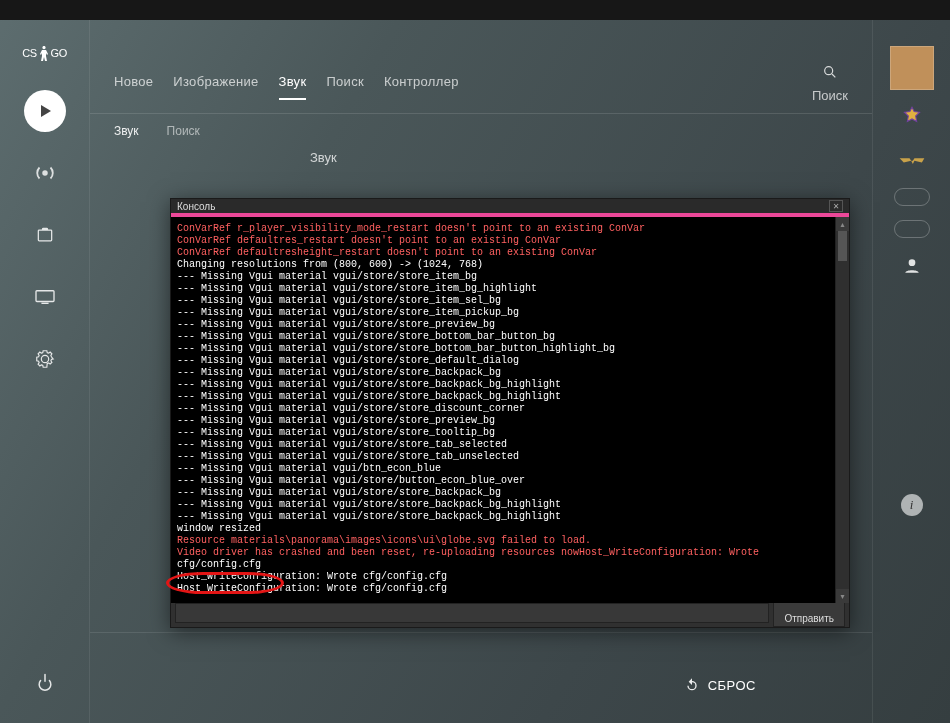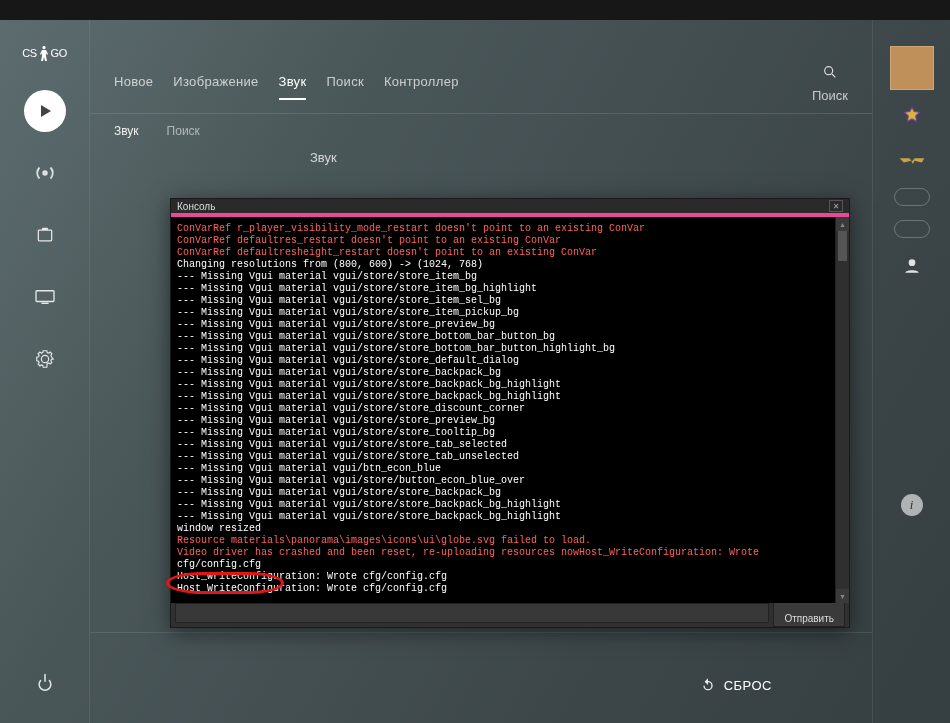--- a/index.html
+++ b/index.html
@@ -44,21 +44,21 @@
   .console-scrollbar { position:absolute; right:0; top:0; bottom:0; width:14px; background:#2f2f2f; border-left:1px solid #222; }
   .console-scroll-track { position:absolute; top:14px; bottom:14px; left:2px; right:2px; }
   .console-scroll-thumb { position:absolute; left:0; right:0; top:0; height:30px; background:#555; }
   .console-scroll-btn { position:absolute; left:0; right:0; height:14px; background:#3a3a3a; display:flex; align-items:center; justify-content:center; color:#888; font-size:8px; cursor:pointer;}
   .console-scroll-btn.up{top:0;} .console-scroll-btn.down{bottom:0;}
   .console-footer { height:24px; display:flex; align-items:center; padding:0 4px 4px; gap:4px; }
   .console-input { flex:1; height:20px; background:#383838; border:1px solid #222; }
   .console-submit { height:20px; padding:13px 10px; background:#3a3a3a; border:1px solid #222; color:#ddd; font-size:10px; cursor:pointer; }
   .highlight-oval { position:absolute; border:3px solid #e31515; border-radius:50%/80%; width:118px; height:22px; left:166px; top:572px; z-index:60; pointer-events:none; }
   
-  .reset { position:absolute; right:100px; bottom:30px; color:#fff; font-size:13px; display:flex; align-items:center; gap:8px; cursor:pointer; letter-spacing:0.5px; }
+  .reset { position:absolute; right:116px; bottom:30px; color:#fff; font-size:13px; display:flex; align-items:center; gap:8px; cursor:pointer; letter-spacing:0.5px; }
   .main-hr { position:absolute; left:0; right:0; bottom:90px; border-top:1px solid rgba(255,255,255,0.1); }
 </style>
 </head>
 <body>
 
 <div class="topbar"></div>
 <div class="shell">
 
   <div class="left-rail">
     <div class="logo">

